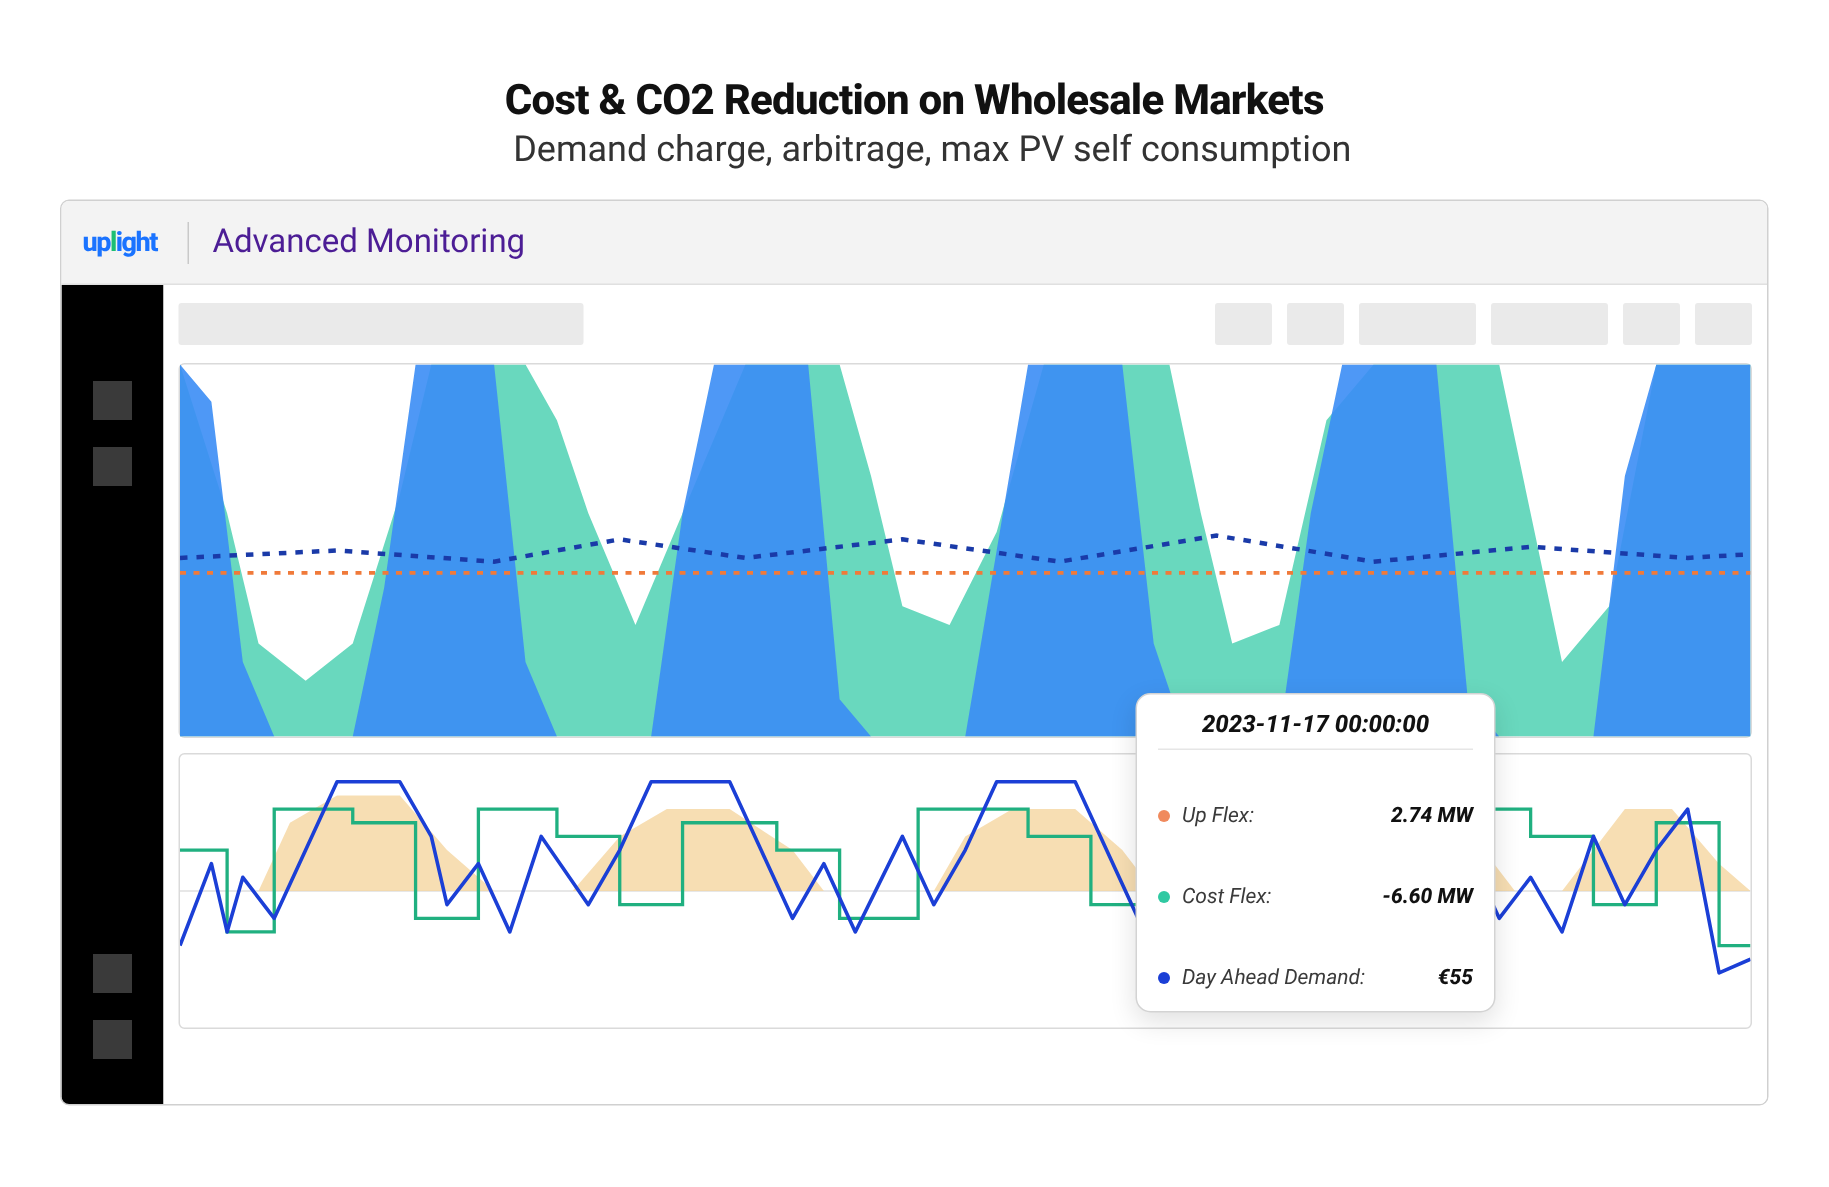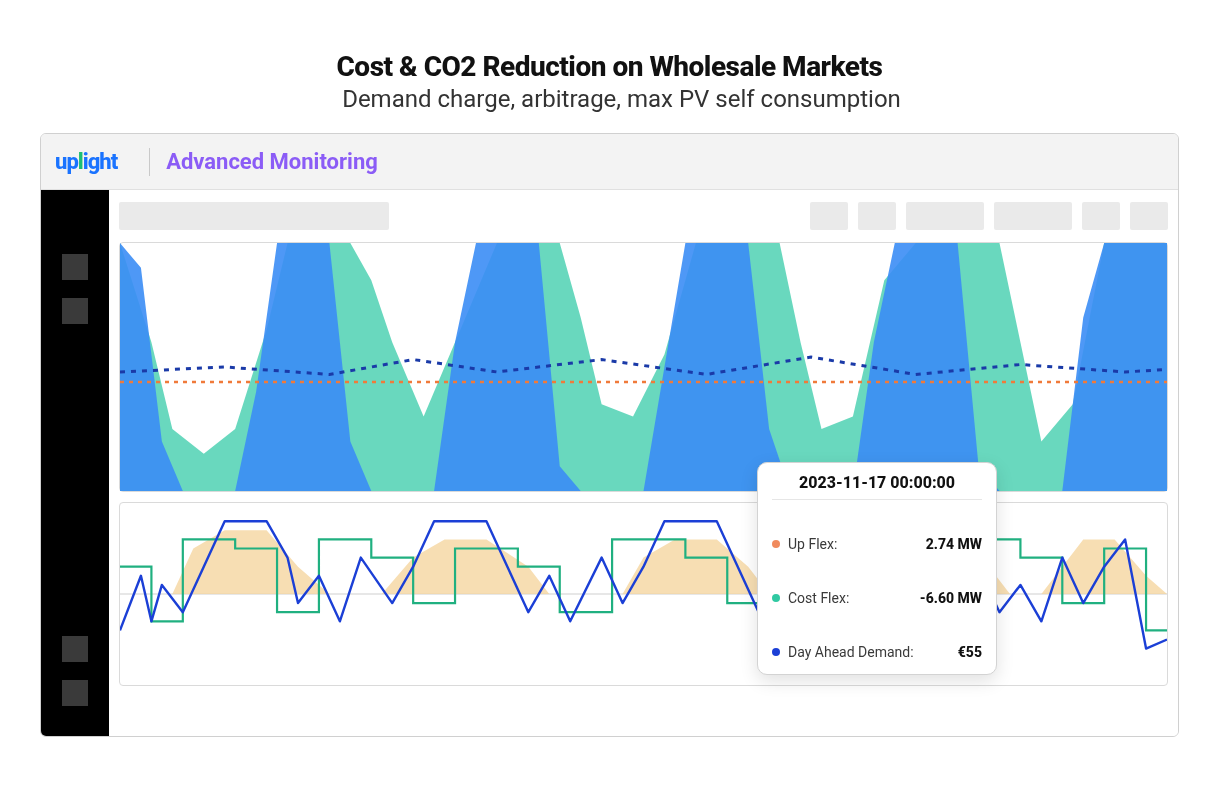--- a/index.html
+++ b/index.html
@@ -41,29 +41,29 @@
     align-items: center;
     background: #f3f3f3;
     border-bottom: 1px solid #e0e0e0;
     height: 56px;
     padding: 0 14px;
   }
   .logo {
     display: flex;
     align-items: baseline;
     font-weight: 800;
-    font-size: 22px;
+    font-size: 18px;
     letter-spacing: -1px;
-    margin-right: 16px;
+    margin-right: 4px;
   }
   .logo-up { color: #1a73ff; }
   .logo-l  { color: #1dbf73; }
   .logo-ight { color: #1a73ff; }
   .vr { width: 1px; height: 28px; background: #c9c9c9; margin: 0 16px; }
-  .section-label { font-weight: 700; font-size: 22px; color: #8b5cf6; }
+  .section-label { font-weight: 400; font-size: 22px; color: #4c1d95; }
   .app-body { display: flex; height: calc(100% - 56px); }
   .sidebar {
     width: 68px;
     background: #000000;
     display: flex;
     flex-direction: column;
     align-items: center;
     padding-top: 64px;
     gap: 18px;
   }
@@ -76,21 +76,21 @@
   .ph-sm { width: 38px; }
   .ph-med { width: 78px; }
   .spacer { flex: 1; }
   .chart-panel {
     border: 1px solid #dadada;
     border-radius: 4px;
     background: #ffffff;
     position: relative;
   }
   .chart-a { height: 250px; }
-  .chart-b { height: 184px; position: relative; }
+  .chart-b { height: 184px; position: relative; font-style: italic; }
   svg.chart-svg { width: 100%; height: 100%; display: block; }
   .tooltip {
     position: absolute;
     right: 170px;
     bottom: 10px;
     width: 240px;
     background: #ffffff;
     border: 1px solid #d3d3d3;
     border-radius: 10px;
     box-shadow: 0 6px 18px rgba(0,0,0,0.12);

